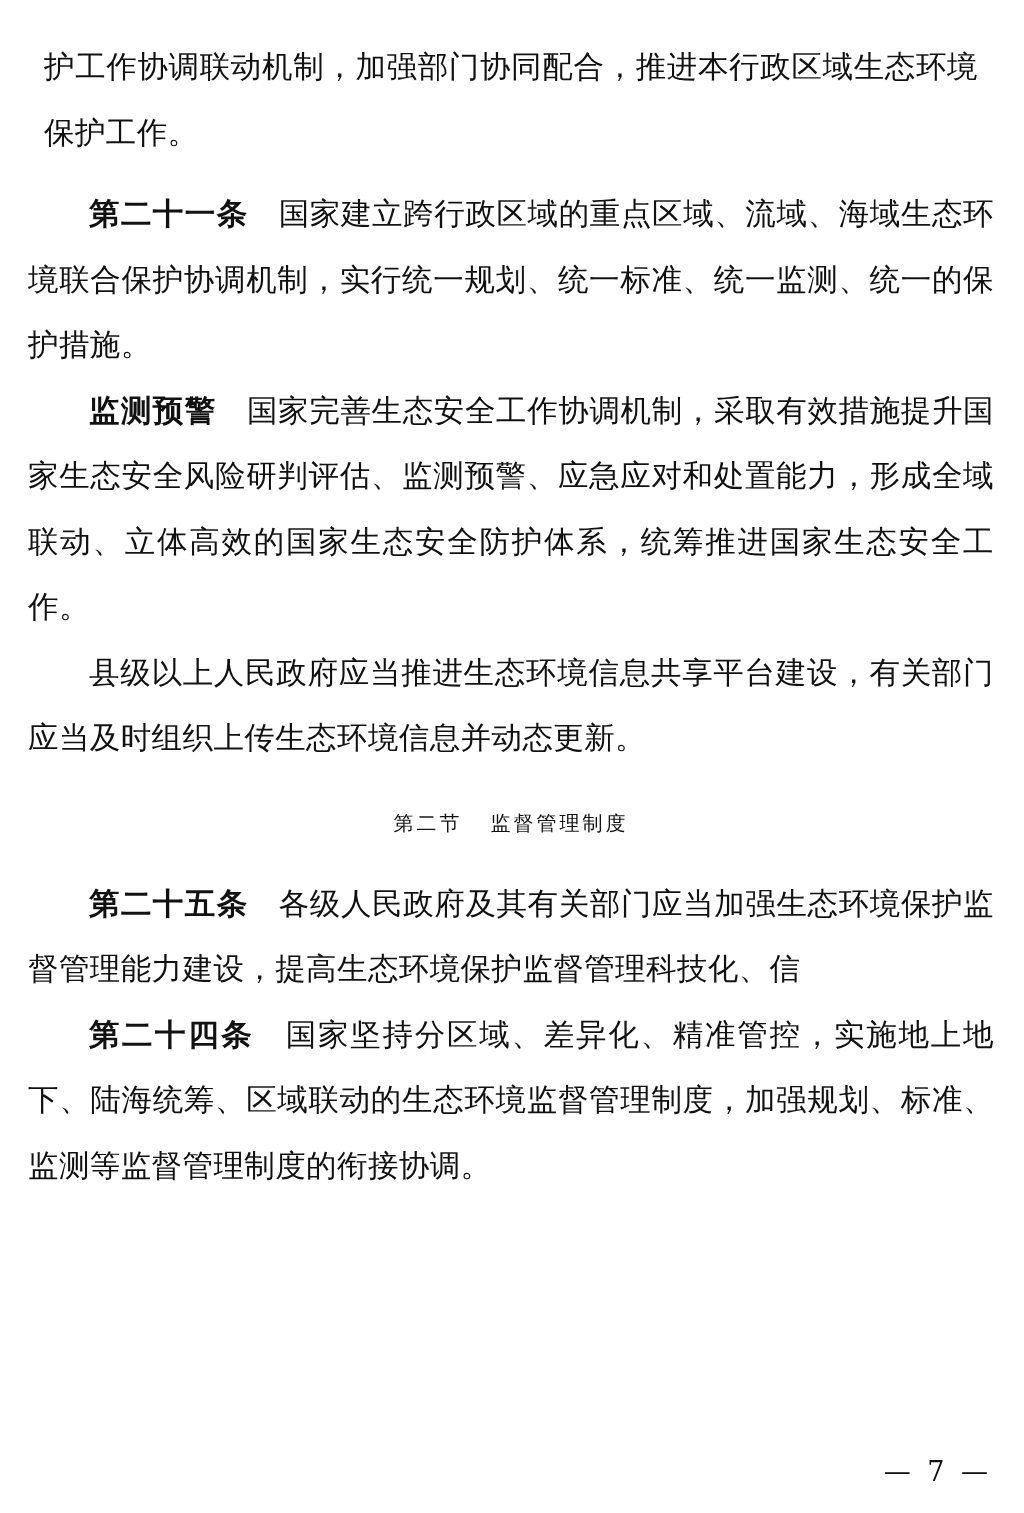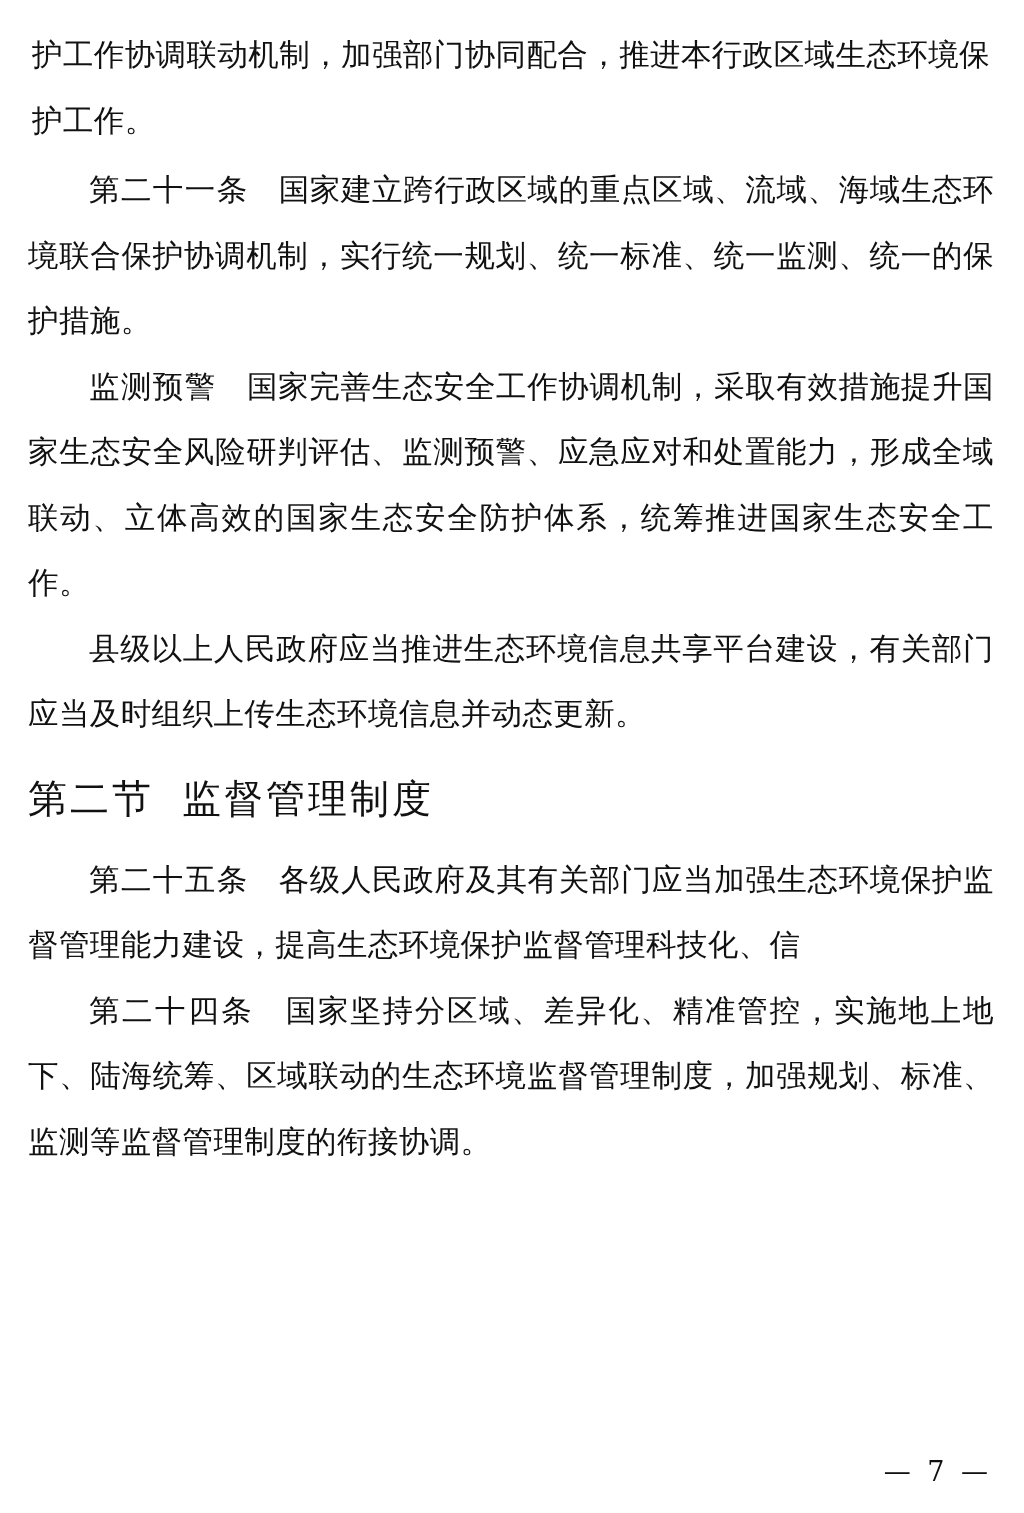--- a/index.html
+++ b/index.html
@@ -23,38 +23,39 @@
     padding: 18px 30px 0 28px;
   }
   .body-text {
     font-size: 30.5px;
     line-height: 65.5px;
     letter-spacing: 0.4px;
     text-align: justify;
     text-justify: inter-ideograph;
   }
   p.para {
-    margin: 4px;
+    margin: 16px;
     text-indent: 0;
   }
   p.indent {
     margin: 0;
     text-indent: 61px;
   }
   .article-no {
-    font-weight: normal;
+    font-weight: bold;
     letter-spacing: 1.2px;
   }
   .art-gap {
     display: inline-block;
     width: 30px;
   }
   .section-heading {
     margin: 22px 0 18px 0;
-    font-size: 39px;
+    text-align: center;
+    font-size: 20px;
     line-height: 60px;
     letter-spacing: 3px;
   }
   .sec-gap {
     display: inline-block;
     width: 28px;
   }
   .footer {
     position: absolute;
     left: 0;

